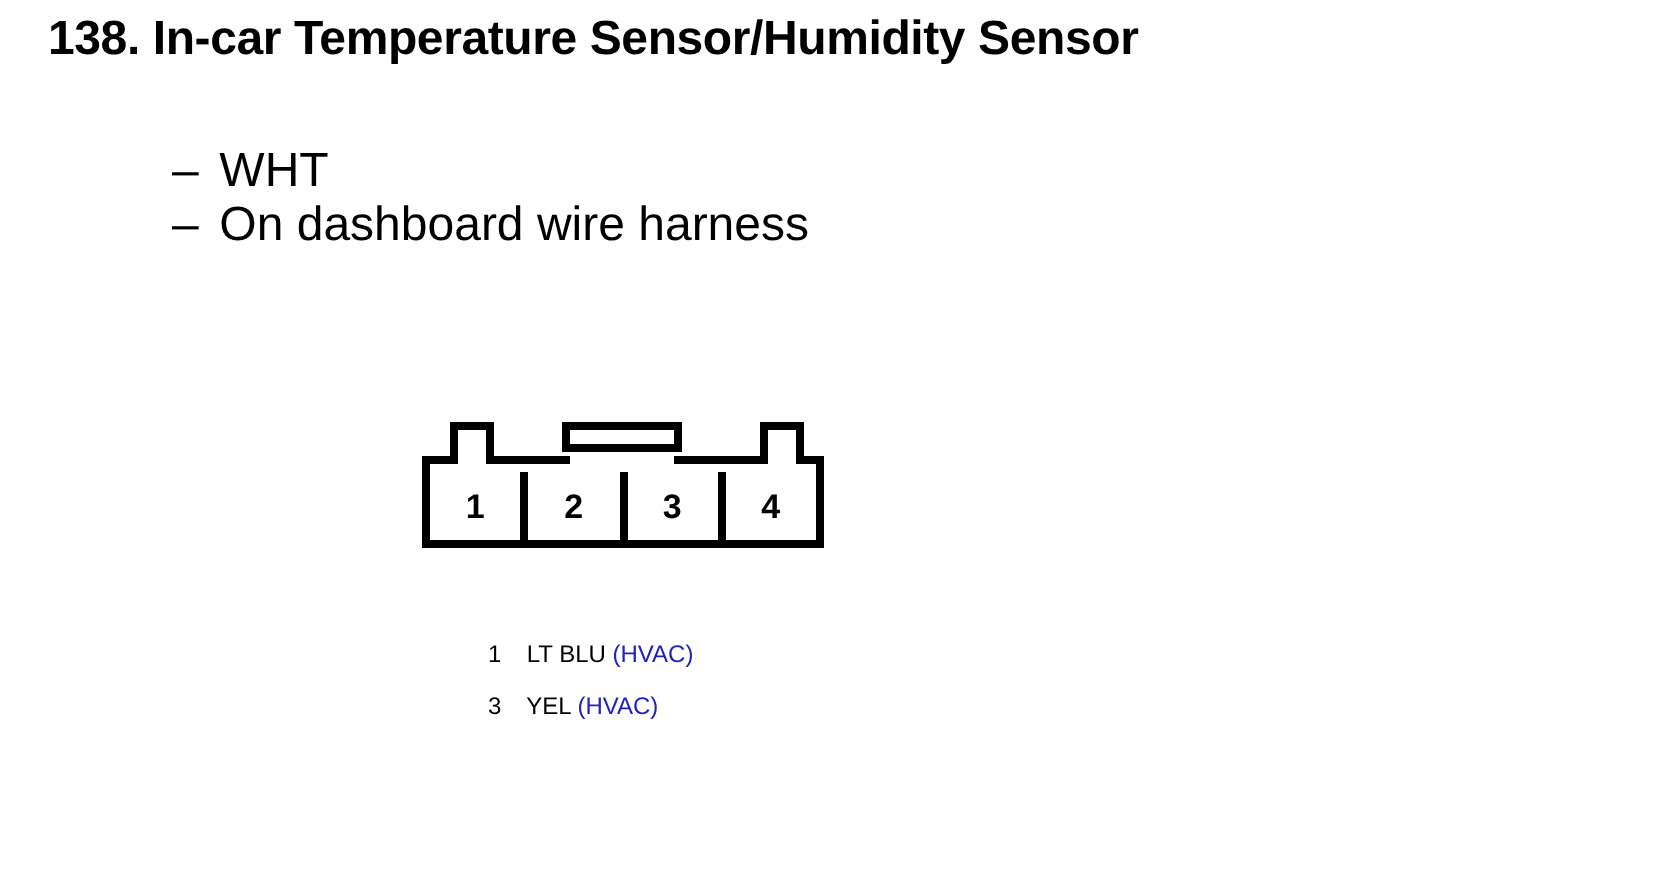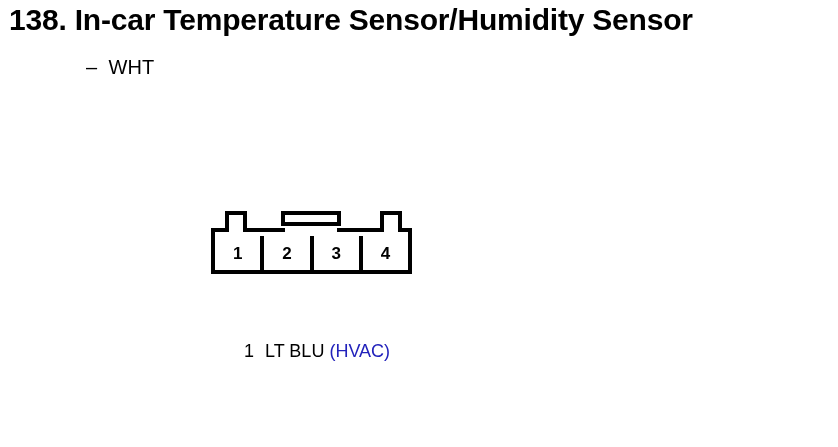--- a/index.html
+++ b/index.html
@@ -13,35 +13,35 @@
     position: relative;
     overflow: hidden;
     font-family: "Liberation Sans", sans-serif;
     color: #000000;
     -webkit-font-smoothing: none;
   }
 
   
   #page-title {
     position: absolute;
-    left: 9px;
+    left: 24px;
     top: 5px;
-    font-size: 30px;
+    font-size: 24px;
     font-weight: bold;
     letter-spacing: -0.2px;
     white-space: nowrap;
     line-height: 30px;
   }
 
   
   #bullets {
     position: absolute;
     left: 86px;
-    top: 54px;
-    font-size: 20px;
+    top: 72px;
+    font-size: 24px;
     line-height: 27px;
   }
   .bullet-row {
     white-space: nowrap;
   }
   .bullet-dash {
     display: inline-block;
     width: 17px;
   }
 
@@ -118,42 +118,46 @@
     font-weight: bold;
     line-height: 1;
     background: #ffffff;
   }
   .cell:first-child { border-left: none; }
 
   
   #pin-list {
     position: absolute;
     left: 244px;
-    top: 338px;
-    font-size: 18px;
+    top: 314px;
+    font-size: 12px;
     line-height: 26px;
   }
   .pin-row { white-space: nowrap; }
   .pin-num { display: inline-block; width: 16px; }
   .pin-color { }
   .pin-source { color: #2222bb; }
 </style>
 </head>
 <body style="background: rgb(255, 255, 255); color: rgb(0, 0, 0);">
 
 <div id="page-title">138. In-car Temperature Sensor/Humidity Sensor</div>
 
 <div id="bullets">
 
   <div class="bullet-row">
     <span class="bullet-dash">–</span>
     <span>WHT</span>
   </div>
 
 
+  <div class="bullet-row">
+    <span class="bullet-dash">–</span>
+    <span>On dashboard wire harness</span>
+  </div>
 
 </div>
 
 <div id="connector">
 
   <div id="connector-body"></div>
 
   <div class="notch" id="notch-left"></div>
   <div class="notch" id="notch-right"></div>
   <div id="latch"></div>
@@ -181,15 +185,20 @@
 
 <div id="pin-list">
 
   <div class="pin-row">
     <span class="pin-num">1</span>
     <span class="pin-color">LT BLU</span>
     <span class="pin-source" style="color: rgb(34, 34, 187);">(HVAC)</span>
   </div>
 
 
+  <div class="pin-row">
+    <span class="pin-num">3</span>
+    <span class="pin-color">YEL</span>
+    <span class="pin-source" style="color: rgb(34, 34, 187);">(HVAC)</span>
+  </div>
 
 
 </div>
 
 </body></html>

